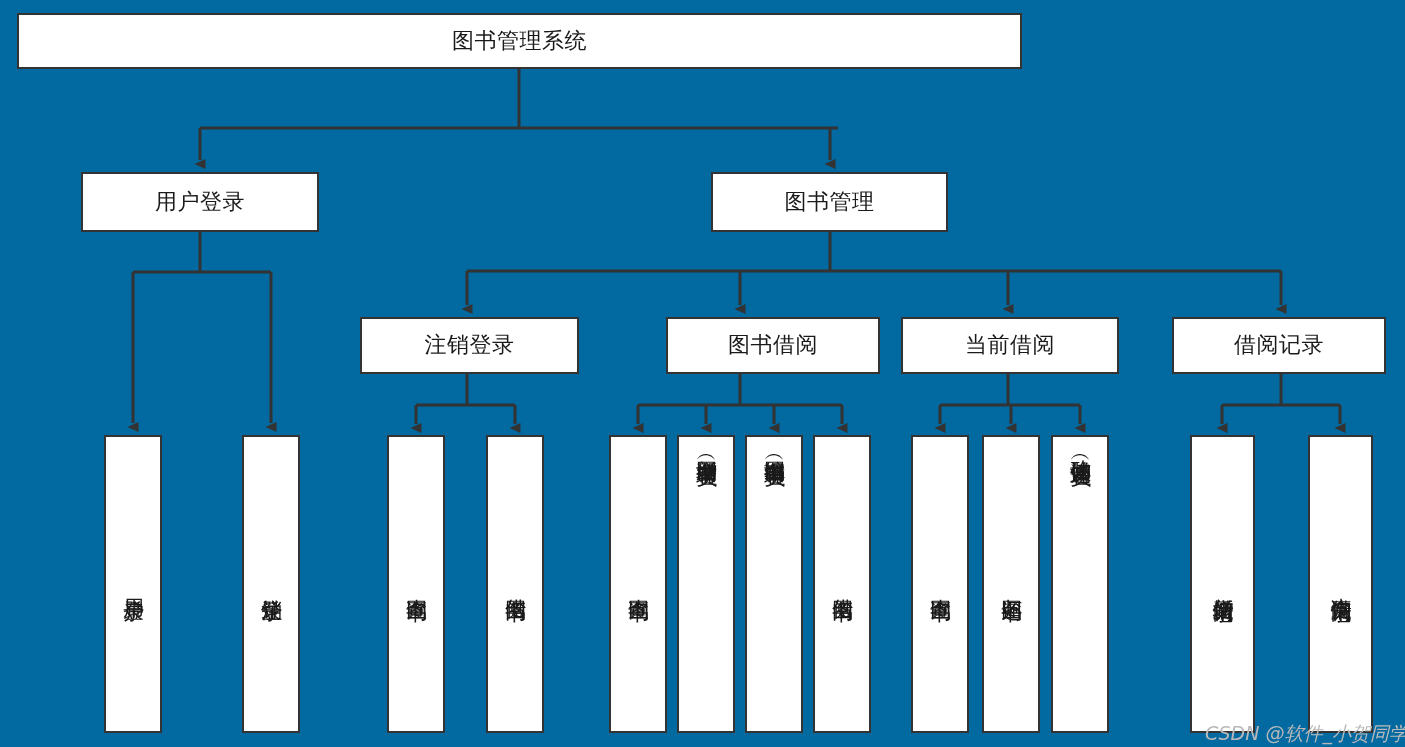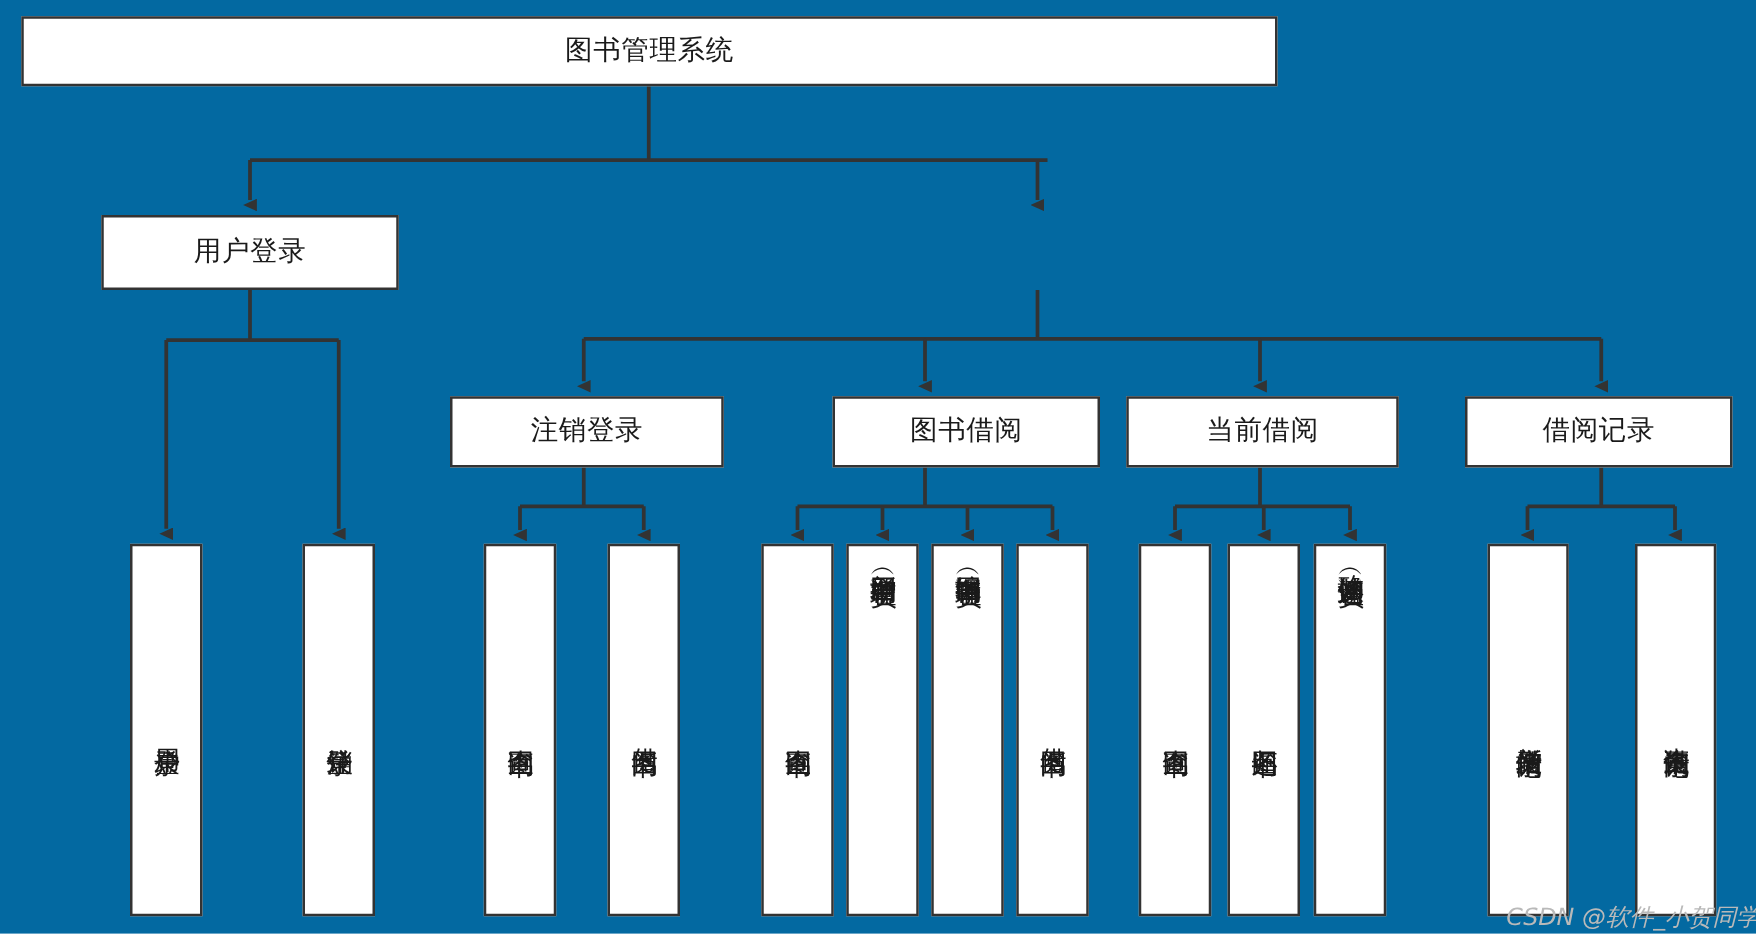--- a/index.html
+++ b/index.html
@@ -132,20 +132,23 @@
     </g>
   </svg>
 
   <div class="node horiz" style="left: 17px; top: 13px; width: 1005px; height: 56px;">
     <span class="label">图书管理系统</span>
   </div>
 
   <div class="node horiz" style="left: 81px; top: 172px; width: 238px; height: 60px;">
     <span class="label">用户登录</span>
   </div>
+  <div class="node horiz" style="left: 711px; top: 172px; width: 237px; height: 60px;">
+    <span class="label">图书管理</span>
+  </div>
 
   <div class="node horiz" style="left: 360px; top: 317px; width: 219px; height: 57px;">
     <span class="label">注销登录</span>
   </div>
   <div class="node horiz" style="left: 633px; top: 317px; width: 214px; height: 57px; margin-left: 33px;">
     <span class="label">图书借阅</span>
   </div>
   <div class="node horiz" style="left: 901px; top: 317px; width: 218px; height: 57px;">
     <span class="label">当前借阅</span>
   </div>

